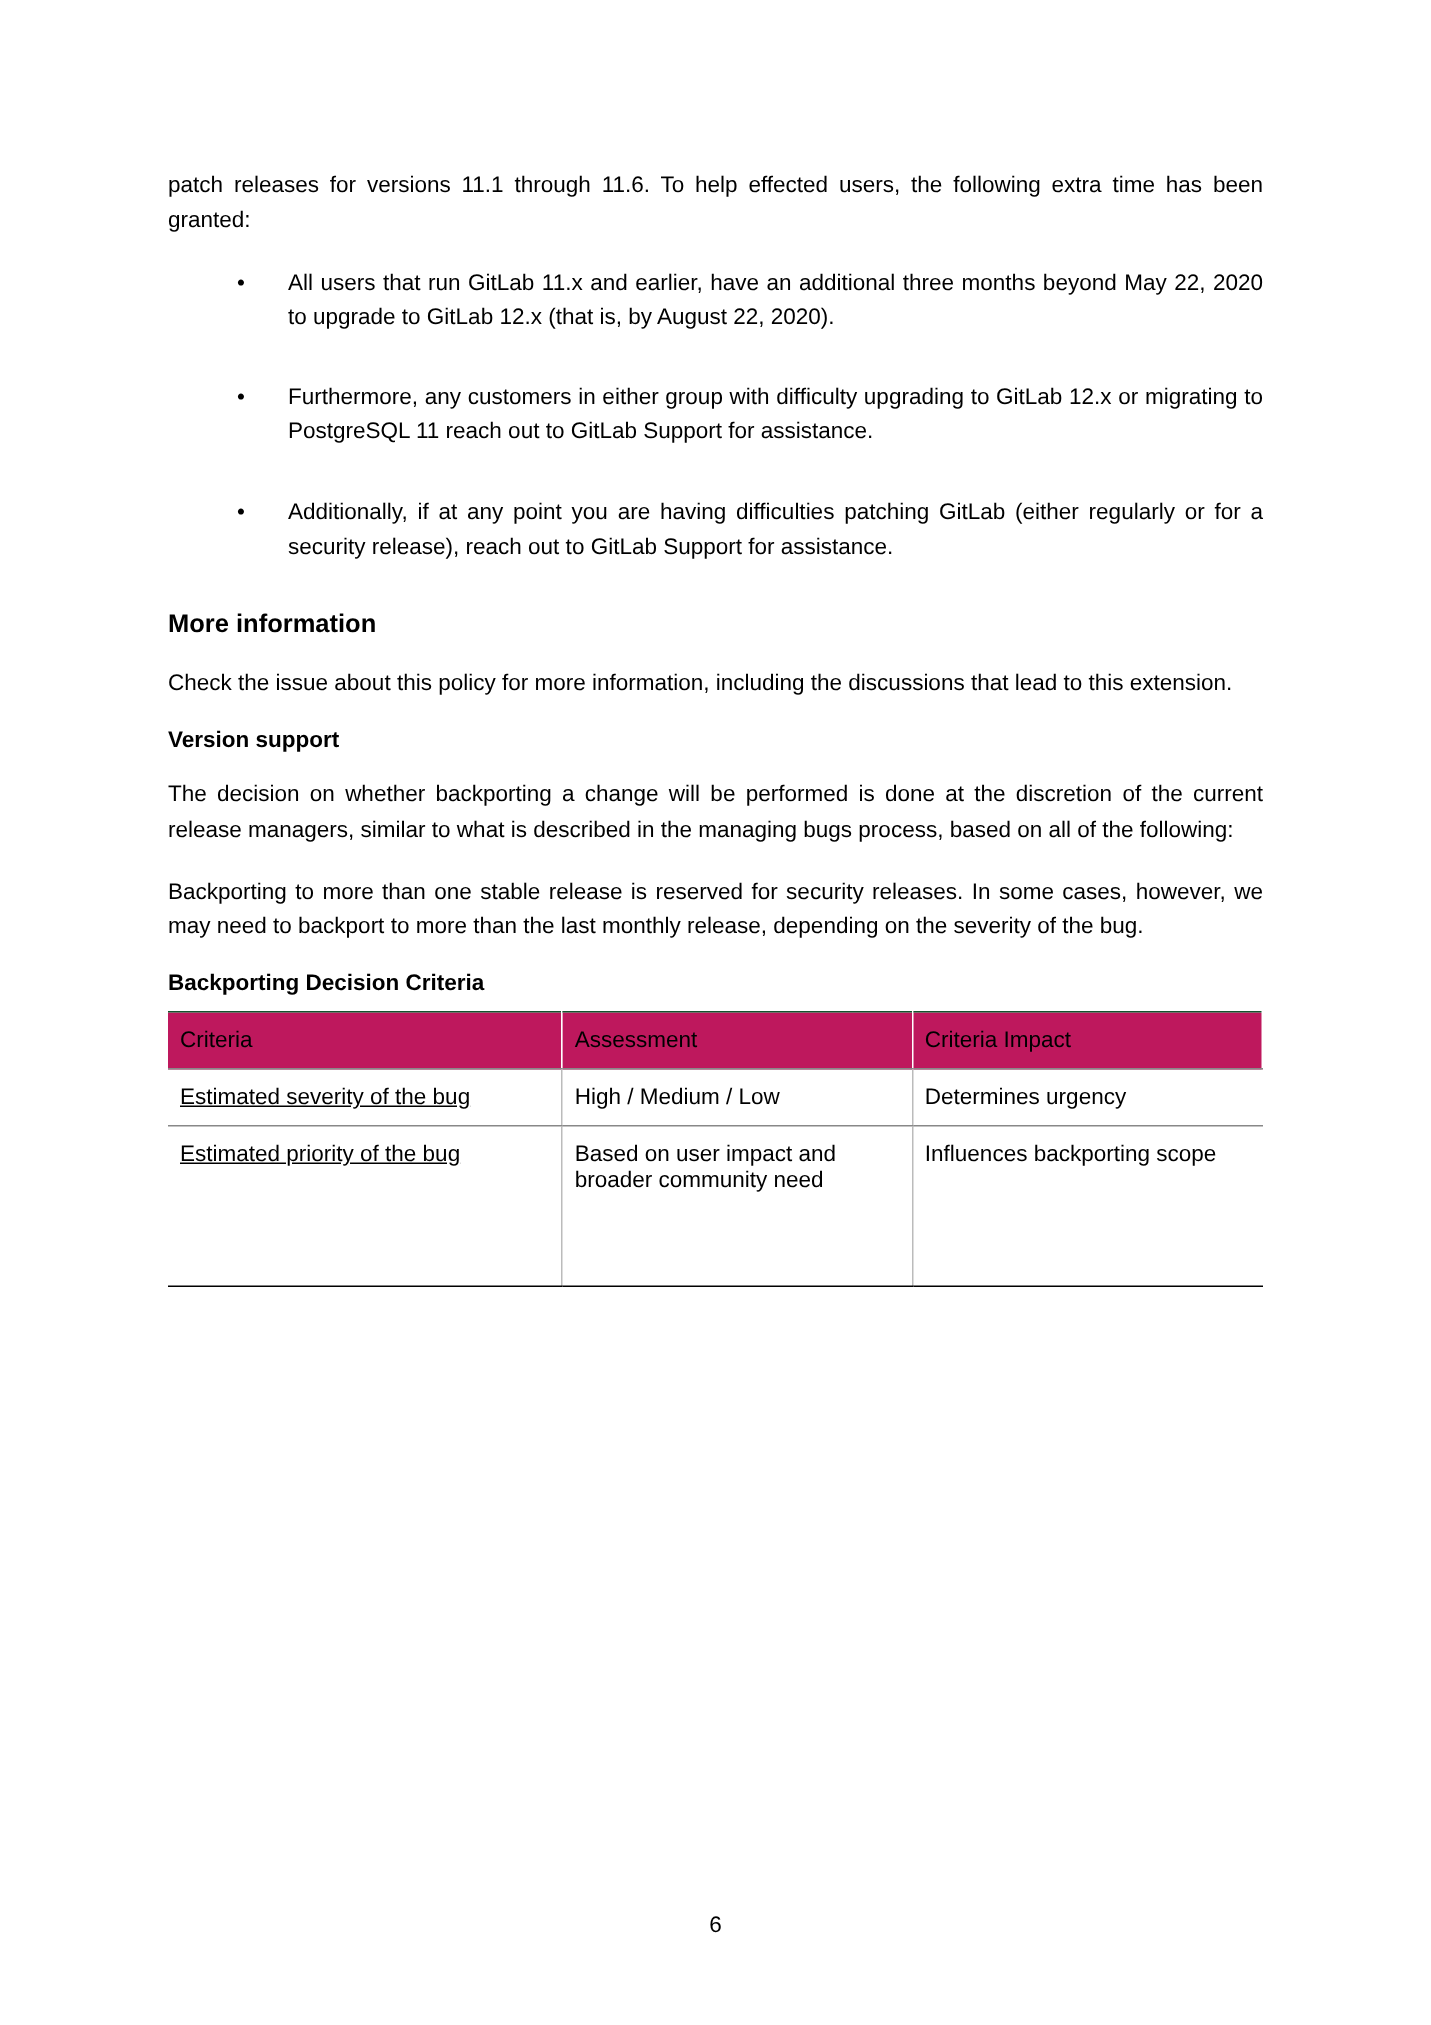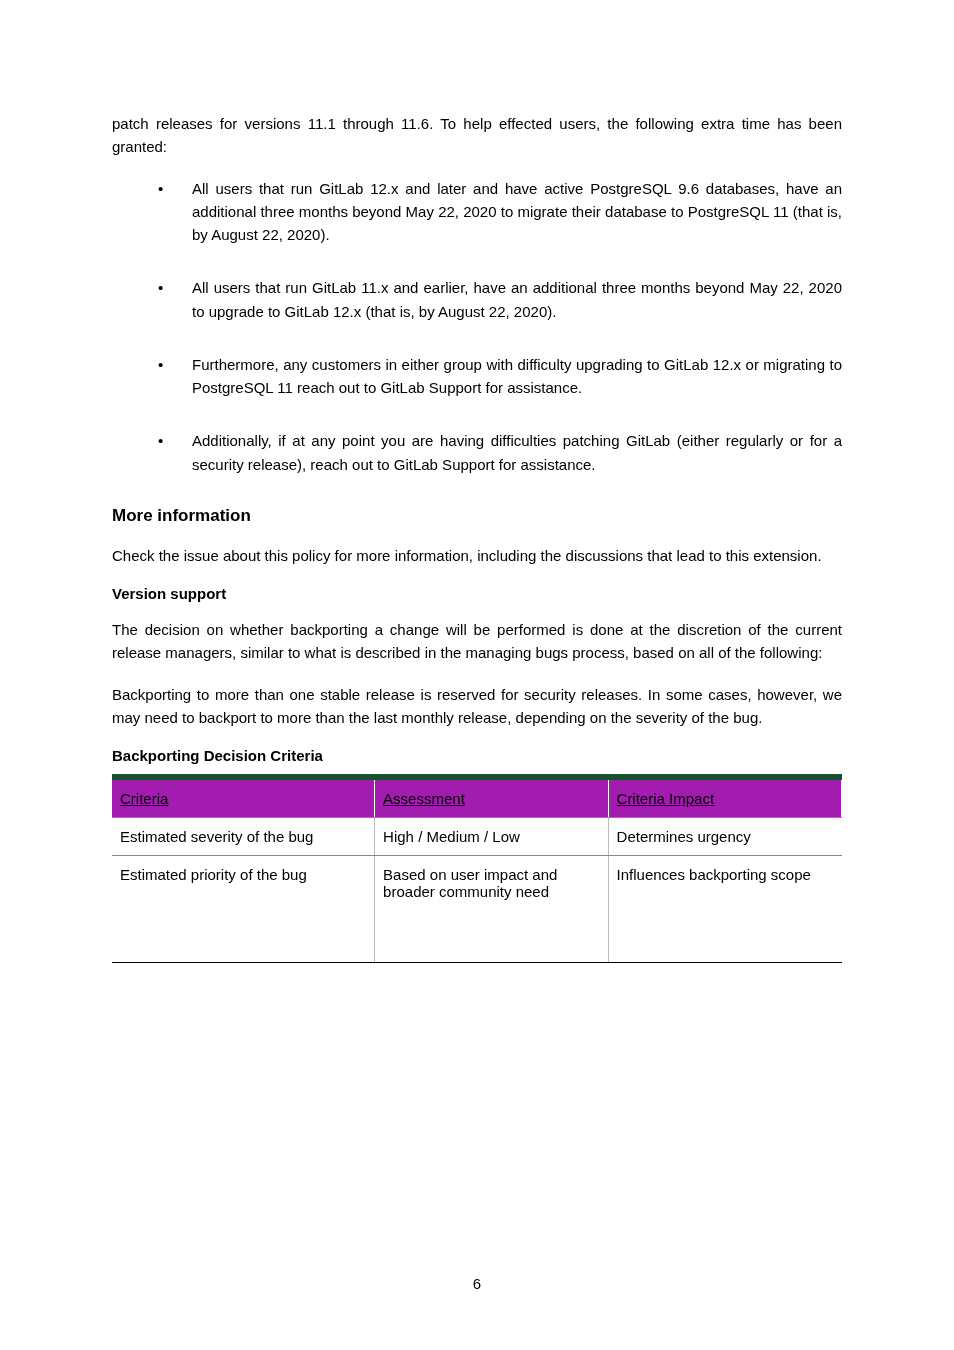--- a/index.html
+++ b/index.html
@@ -66,32 +66,31 @@
     font-size: 15px;
     table-layout: fixed;
   }
   th, td {
     text-align: left;
     vertical-align: top;
     padding: 10px 8px 10px 8px;
     font-weight: normal;
   }
   thead th {
-    background: #a21caf;
-    border-top: 6px solid #14532d;
+    background: #be185d;
+    border-top: 1px solid #14532d;
     border-bottom: 1px solid #888;
     border-right: 1px solid #fff;
-    text-decoration: underline;
   }
   thead th:last-child { border-right: 1px solid #fff; }
   tbody td {
     border-bottom: 1px solid #888;
     border-right: 1px solid #bbb;
   }
-  tbody td:first-child { border-left: none; }
+  tbody td:first-child { border-left: none; text-decoration: underline; }
   tbody td:last-child { border-right: none; }
   tbody tr:last-child td { border-bottom: 1.2px solid #000; }
   .col1 { width: 36%; }
   .col2 { width: 32%; }
   .col3 { width: 32%; }
   .tall td { height: 86px; }
   .footer {
     position: absolute;
     bottom: 58px;
     left: 0;
@@ -101,21 +100,20 @@
   }
 </style>
 </head>
 <body>
 
 <div class="page">
 
   <p class="para">patch releases for versions 11.1 through 11.6. To help effected users, the following extra time has been granted:</p>
 
   <ul class="bullets">
-    <li>All users that run GitLab 12.x and later and have active PostgreSQL 9.6 databases, have an additional three months beyond May 22, 2020 to migrate their database to PostgreSQL 11 (that is, by August 22, 2020).</li>
     <li>All users that run GitLab 11.x and earlier, have an additional three months beyond May 22, 2020 to upgrade to GitLab 12.x (that is, by August 22, 2020).</li>
     <li>Furthermore, any customers in either group with difficulty upgrading to GitLab 12.x or migrating to PostgreSQL 11 reach out to GitLab Support for assistance.</li>
     <li>Additionally, if at any point you are having difficulties patching GitLab (either regularly or for a security release), reach out to GitLab Support for assistance.</li>
   </ul>
 
   <div class="h2">More information</div>
 
   <p class="para">Check the issue about this policy for more information, including the discussions that lead to this extension.</p>
 
   <div class="h3">Version support</div>

